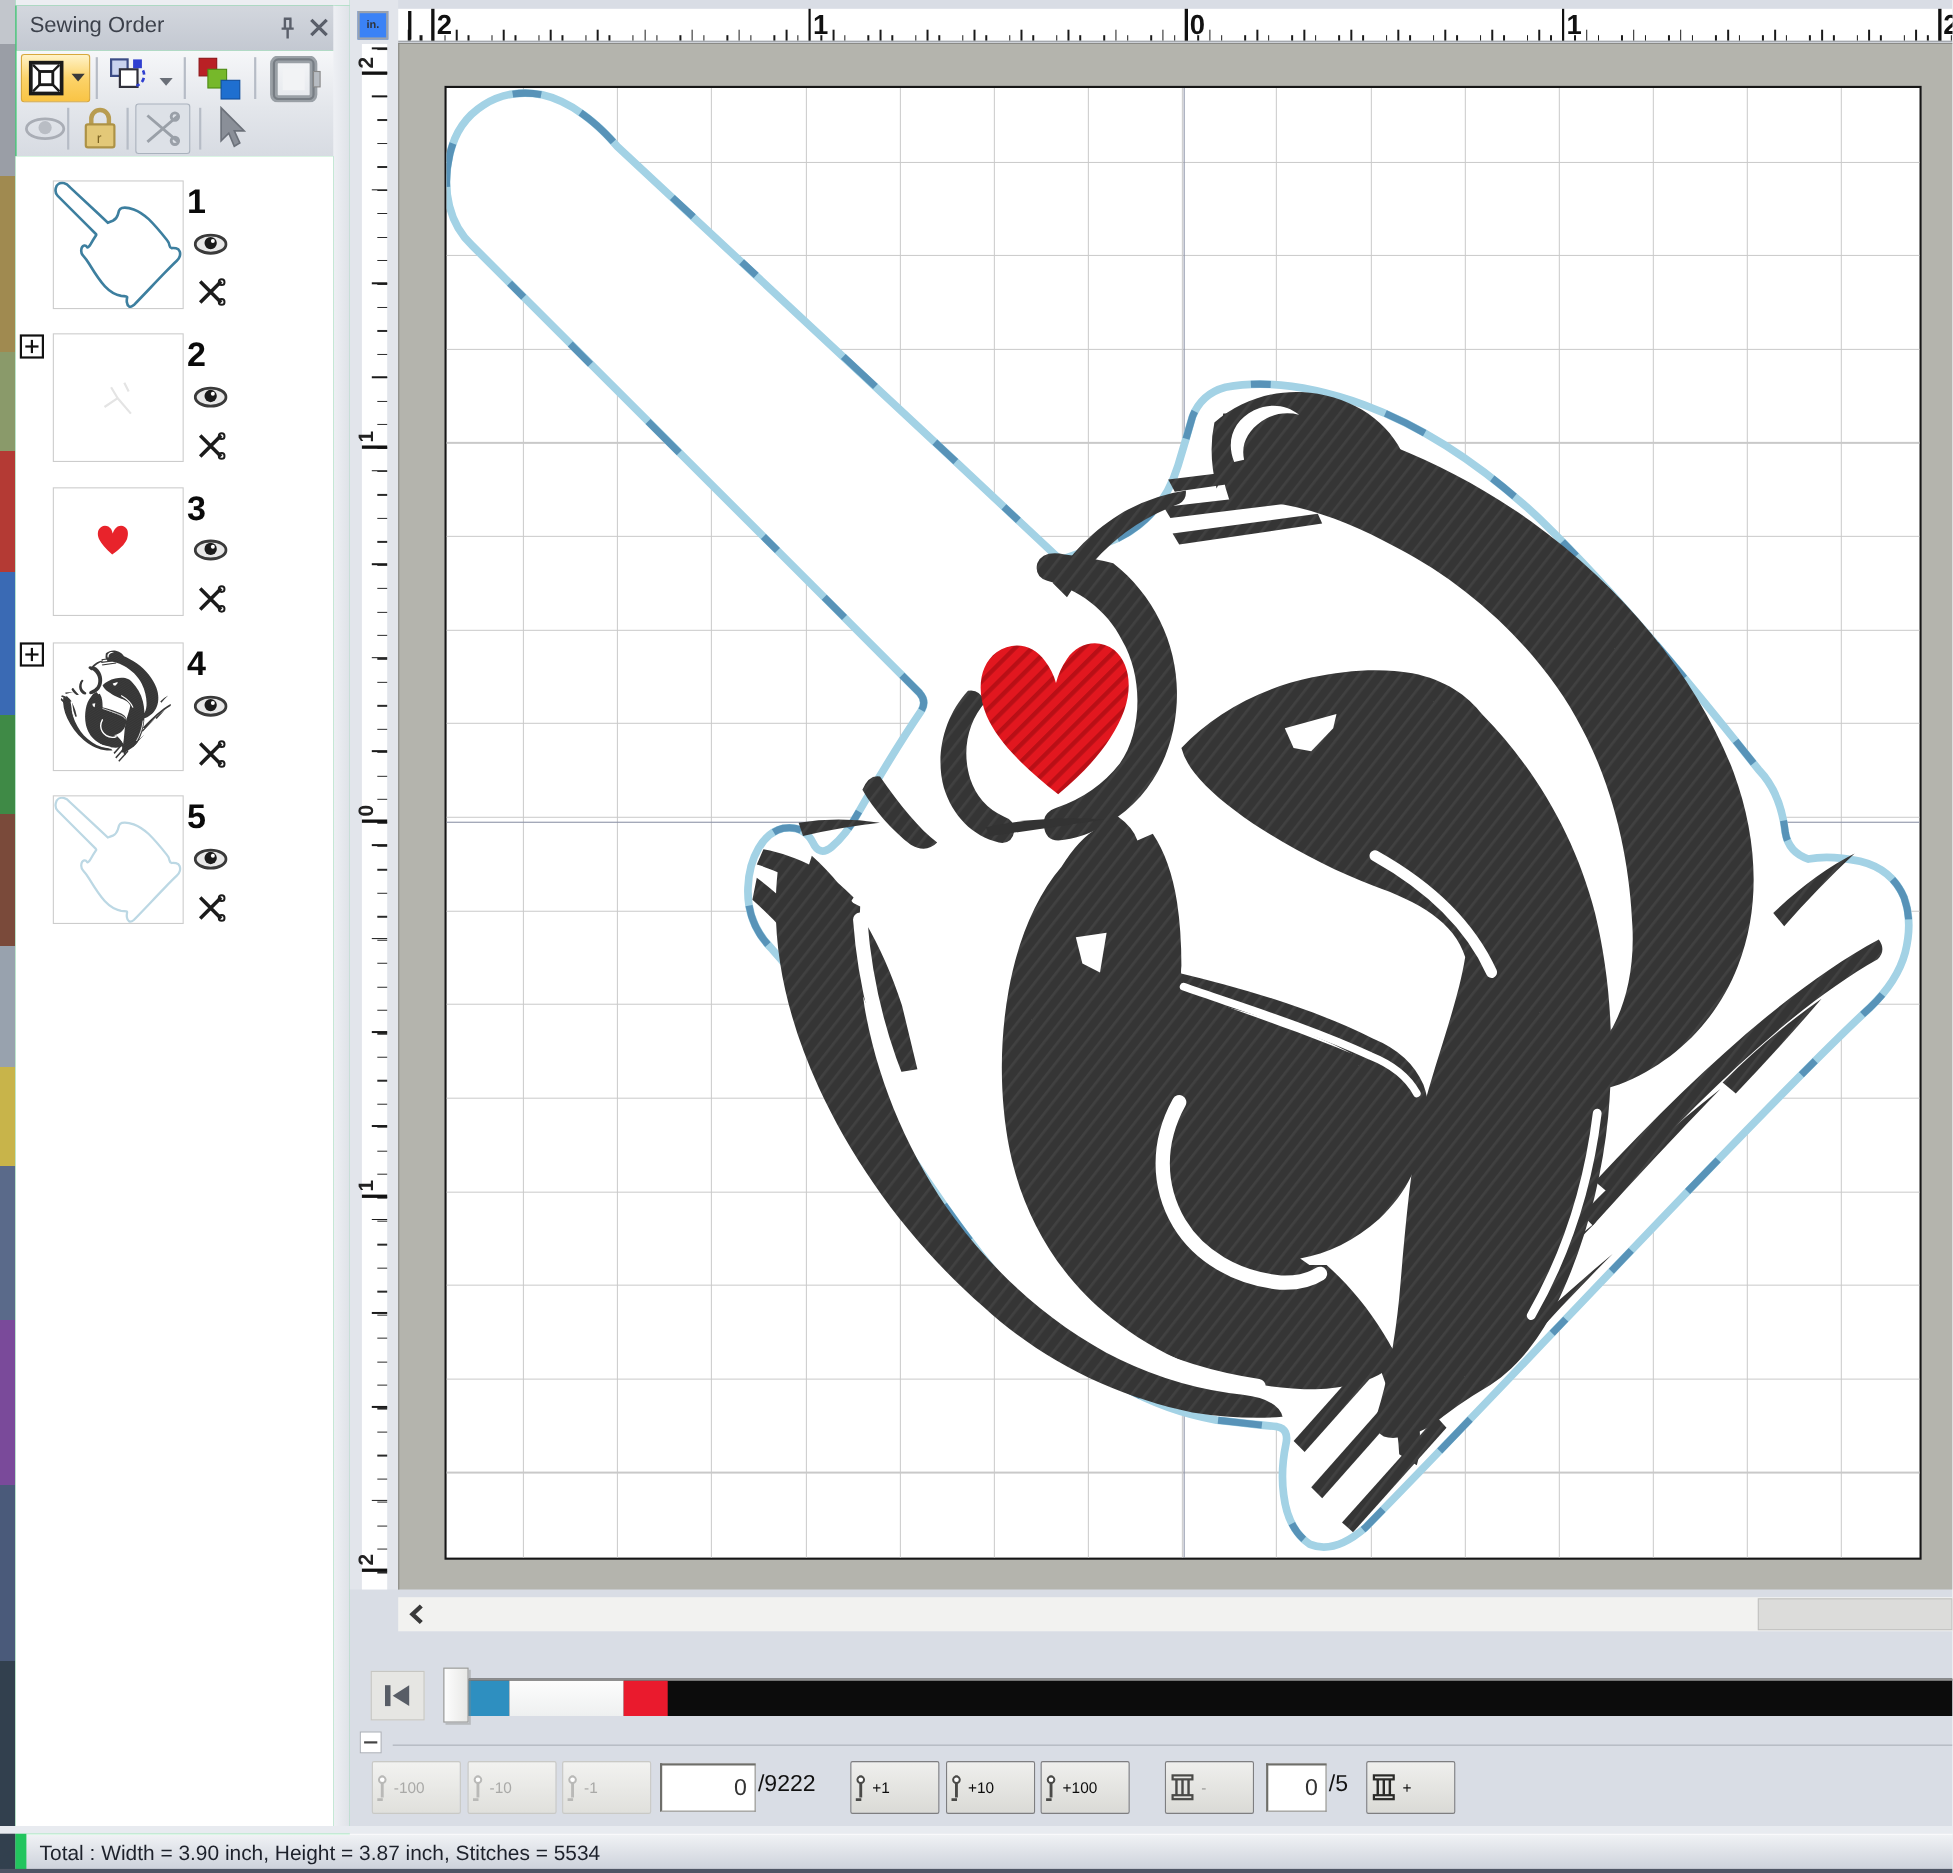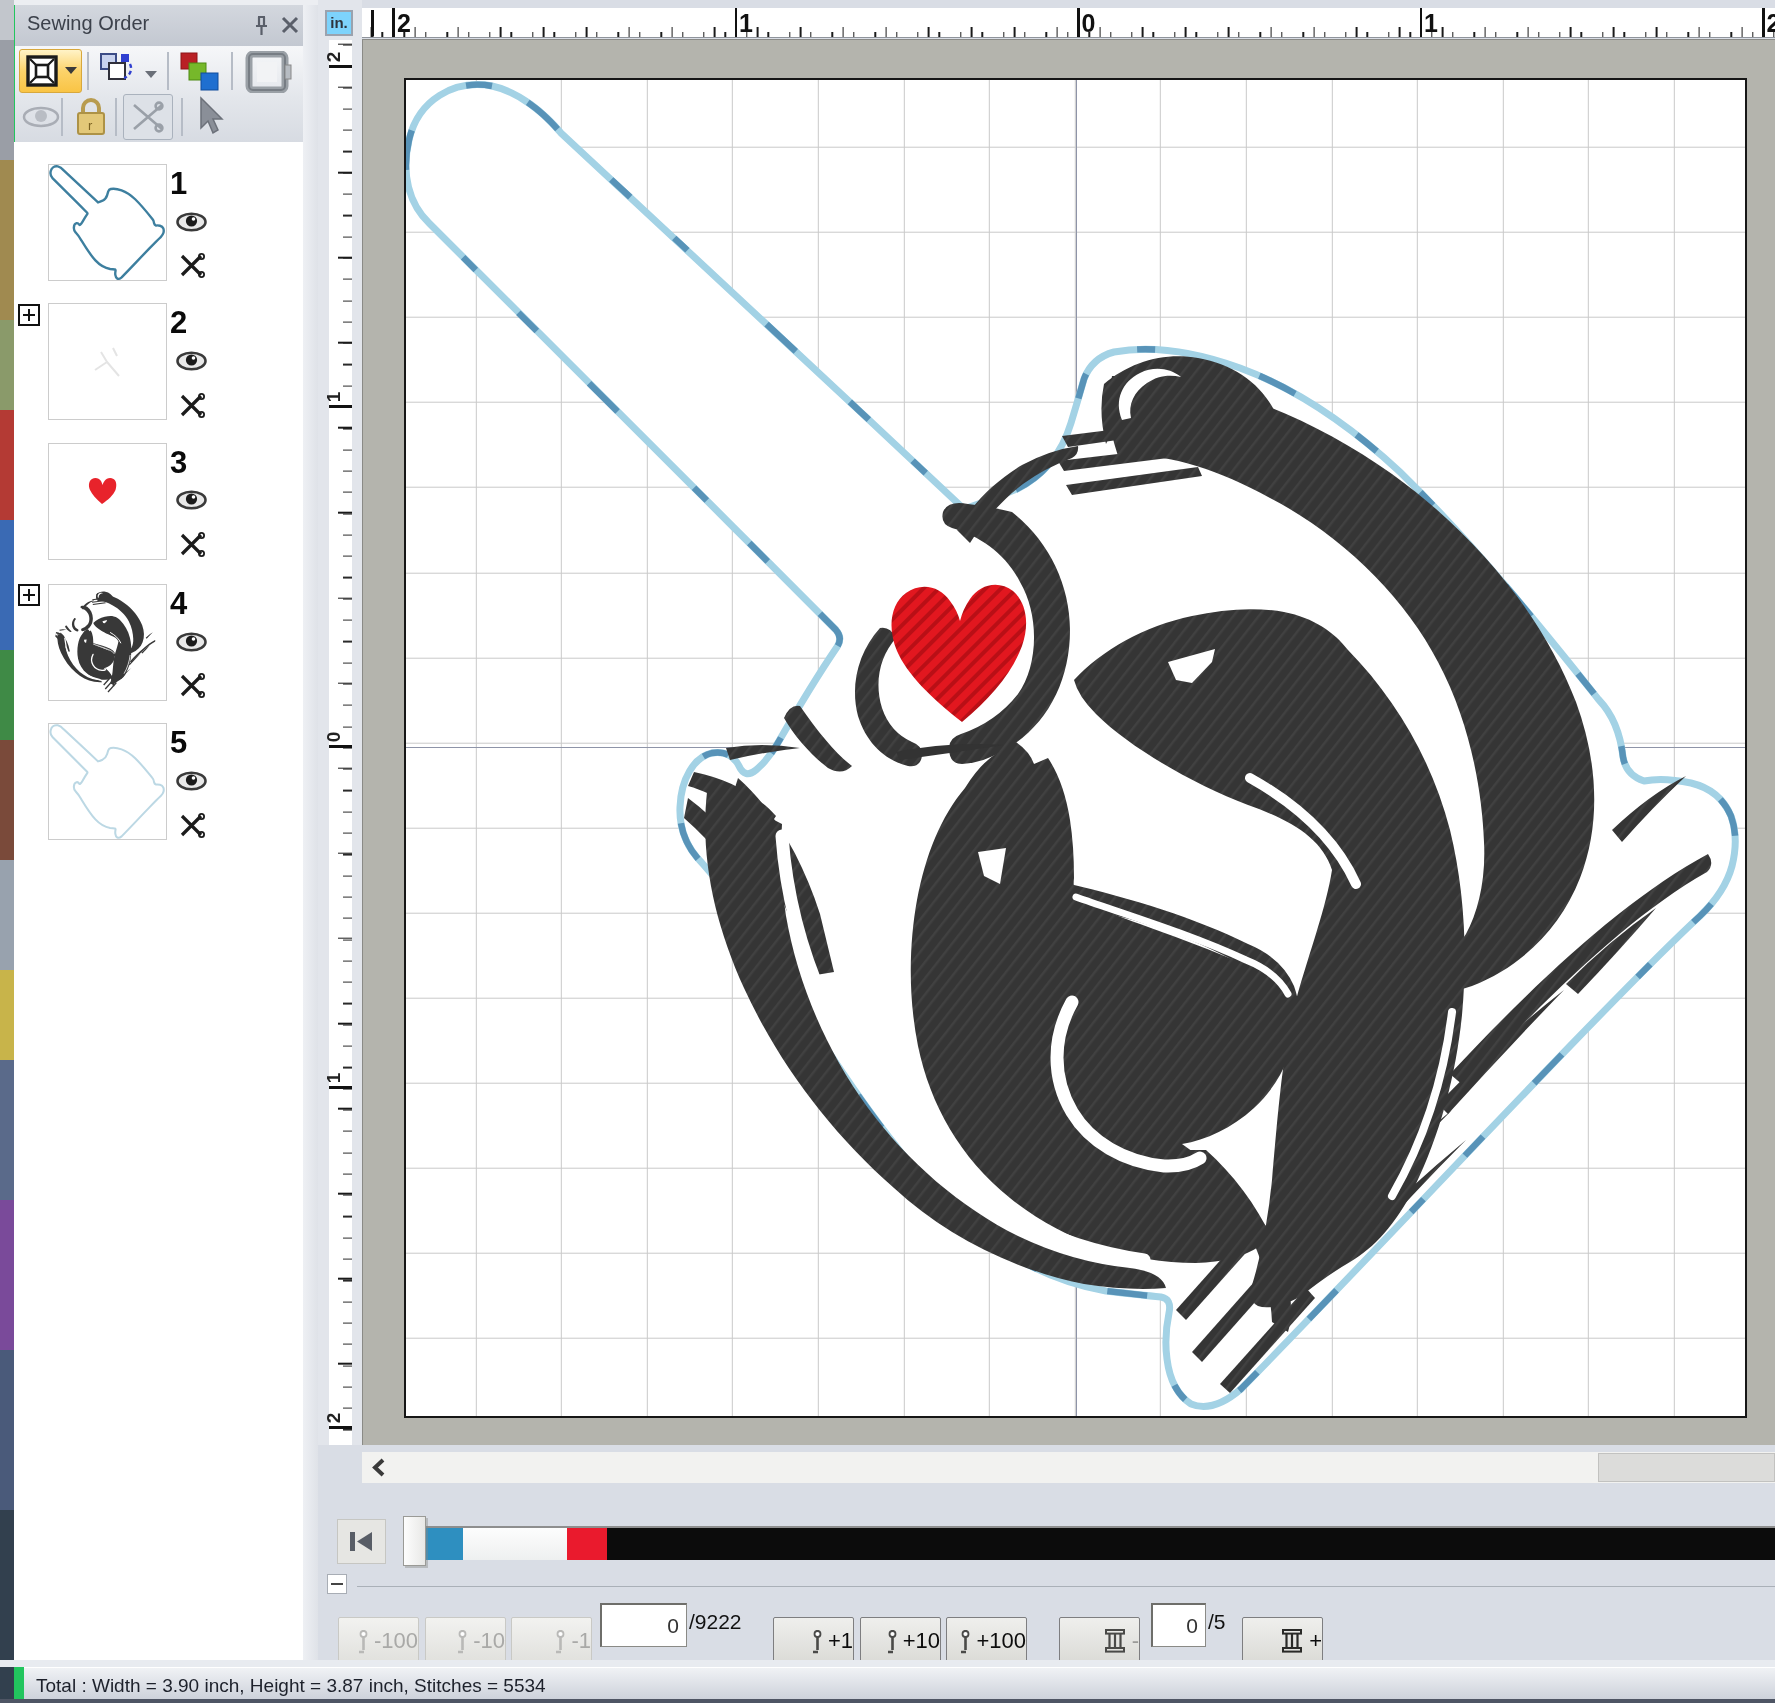--- a/index.html
+++ b/index.html
@@ -215,21 +215,21 @@
   <svg class="abs" style="left:165px;top:812px" width="27" height="27" viewBox="0 0 27 27">
       <g stroke="#1c1c1c" stroke-width="3.2" fill="none">
         <path d="M3 4 L22 23 M22 4 L3 23"></path>
       </g>
       <circle cx="22.5" cy="4.5" r="2.6" fill="none" stroke="#1c1c1c" stroke-width="1.8"></circle>
       <circle cx="22.5" cy="22.5" r="2.6" fill="none" stroke="#1c1c1c" stroke-width="1.8"></circle>
     </svg>
 </div>
 
 <div class="abs" style="left:318px;top:0;width:44px;height:1445px;background:#e2e5eb;"></div>
-<div class="abs" style="left:325px;top:10px;width:28px;height:26px;background:#7dd3fc;border:2px solid #9aa2ae;font-size:15px;font-weight:bold;color:#2e333c;text-align:center;line-height:22px;">in.</div>
+<div class="abs" style="left:325px;top:10px;width:28px;height:26px;background:#3b82f6;border:2px solid #9aa2ae;font-size:10px;font-weight:bold;color:#2e333c;text-align:center;line-height:22px;">in.</div>
 
 <div class="abs" id="hruler" style="left:362px;top:8px;width:1413px;height:30px;background:#fff;border-bottom:1px solid #8f949c;
   background-image:
     repeating-linear-gradient(to right,#1a1a1a 0 1.6px,transparent 1.6px 42.8px),
     repeating-linear-gradient(to right,#1a1a1a 0 1.4px,transparent 1.4px 21.4px);
   background-size:100% 10px,100% 5px;
   background-position:9.6px 19px,20.3px 24px;
   background-repeat:repeat-x;">
   <div class="abs" style="left:9px;top:2px;width:3px;height:26px;background:#111;"></div>
   <div class="abs" style="left:30px;top:0;width:2.6px;height:29px;background:#111;"></div>
@@ -425,21 +425,21 @@
   <div class="abs" style="left:141px;top:0;width:40px;height:32px;background:#ea1a2d;"></div>
 </div>
 <div class="abs" style="left:403px;top:1516px;width:23px;height:50px;background:linear-gradient(90deg,#fdfdfd,#e8e8e6);border:1px solid #9a9a96;box-shadow:2px 2px 0 #88888468;"></div>
 
 <div class="abs" style="left:327px;top:1574px;width:20px;height:20px;background:#fff;border:1px solid #a8adb5;"></div>
 <div class="abs" style="left:331px;top:1583px;width:12px;height:2px;background:#444;"></div>
 <div class="abs" style="left:357px;top:1586px;width:1418px;height:1px;background:#aab0b8;"></div>
 
 <div class="abs" id="stoolbar" style="left:318px;top:1594px;width:1457px;height:62px;">
   <style>
-    .sbtn { position:absolute; top:23px; width:81px; height:48px; border-radius:2px; font-size:22px; display:flex; align-items:center; justify-content:flex-end; gap:2px; }
+    .sbtn { position:absolute; top:7px; width:81px; height:48px; border-radius:2px; font-size:14px; display:flex; align-items:center; justify-content:flex-start; gap:2px; }
     .dis  { background:linear-gradient(#f2f2f0,#e0e0dc); border:1px solid #c9c9c5; color:#a9a9a7; }
     .ena  { background:linear-gradient(#efefed,#dadad6); border:1px solid #7e7e80; color:#0c0c0c; }
   </style>
   <div class="sbtn dis" style="left:20px;"><svg width="17" height="30" viewBox="0 0 17 30">
         <path d="M8.5 4 V24 M4 26 h5" stroke="#b9b9b7" stroke-width="2.6" fill="none"></path>
         <circle cx="8.5" cy="8" r="3" fill="#fff" stroke="#b9b9b7" stroke-width="1.8"></circle>
       </svg>-100</div>
   <div class="sbtn dis" style="left:107px;"><svg width="17" height="30" viewBox="0 0 17 30">
         <path d="M8.5 4 V24 M4 26 h5" stroke="#b9b9b7" stroke-width="2.6" fill="none"></path>
         <circle cx="8.5" cy="8" r="3" fill="#fff" stroke="#b9b9b7" stroke-width="1.8"></circle>

